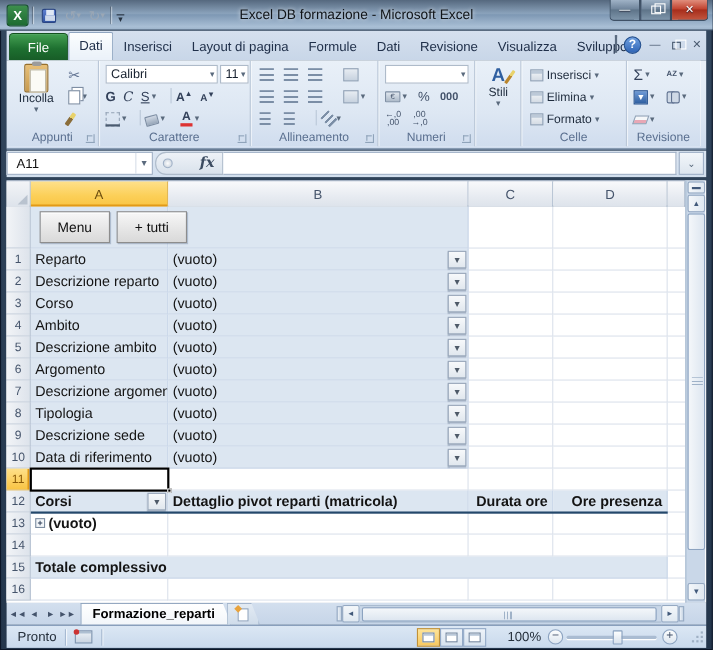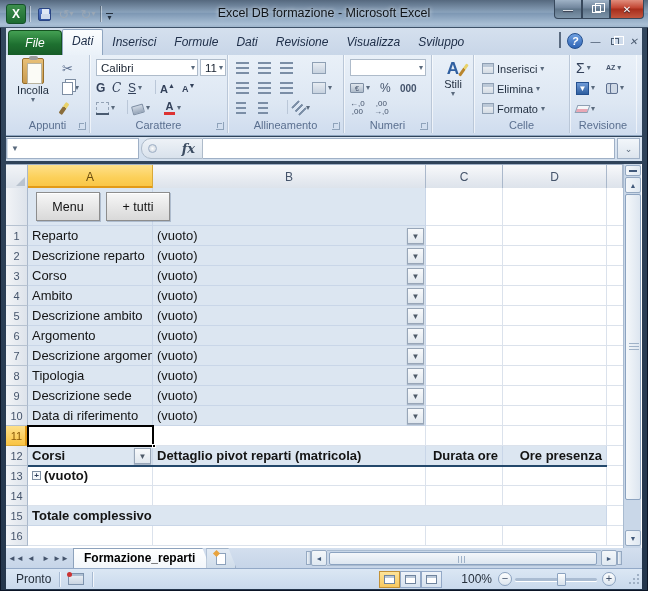--- a/index.html
+++ b/index.html
@@ -22,21 +22,21 @@
   .qat-more{display:flex;flex-direction:column;align-items:center;color:#25313f;font-size:8px;line-height:3px;padding-top:3px;}
   .qat-more .bar{width:7px;height:1px;background:#25313f;margin-bottom:2px;}
   .winbtns{right:4px;top:0;display:flex;}
   .winbtn{width:28px;height:19px;border:1px solid #37485c;border-top:none;background:linear-gradient(#9fb2c6,#70859c 45%,#5e7489 50%,#7e95aa);display:flex;align-items:center;justify-content:center;color:#fff;font-size:10px;text-shadow:0 1px 1px #223;}
   .winbtn.close{width:34px;background:linear-gradient(#e08d7c,#c14330 45%,#a72d1b 50%,#c2563f);border-bottom-right-radius:4px;}
   .winbtn.min{border-bottom-left-radius:4px;}
   .restore-glyph{width:9px;height:8px;border:1px solid #fff;position:relative;background:transparent;}
   .restore-glyph:before{content:"";position:absolute;left:2px;top:-3px;width:8px;height:7px;border:1px solid #fff;}
 
   
-  .tabrow{left:6px;top:28px;width:636px;height:27px;background:linear-gradient(#d5e0ee,#c8d6e8);display:flex;align-items:flex-end;font-style:italic;}
+  .tabrow{left:6px;top:28px;width:636px;height:27px;background:linear-gradient(#d5e0ee,#c8d6e8);display:flex;align-items:flex-end;}
   .filetab{width:54px;height:25px;margin-left:2px;background:linear-gradient(#44a053,#1e7030 55%,#175c27);border:1px solid #14521f;border-bottom:none;border-radius:4px 4px 0 0;color:#fff;display:flex;align-items:center;justify-content:center;font-size:12px;}
   .rtab{padding:5px 9px 6px 9px;color:#20304a;font-size:12px;white-space:nowrap;}
   .rtab.active{background:linear-gradient(#fbfdfe,#eaf1f9);border:1px solid #8fa5c0;border-bottom:none;border-radius:2px 2px 0 0;padding:4px 9px 7px 9px;}
   .tabrow-right{position:absolute;right:2px;top:5px;display:flex;align-items:center;gap:6px;}
   .chev-up{width:8px;height:8px;border-left:2px solid #5b6b80;border-top:2px solid #5b6b80;transform:rotate(45deg) translateY(2px);}
   .help-circle{width:16px;height:16px;border-radius:50%;background:linear-gradient(#6fa0e0,#2f64b5);border:1px solid #24508f;color:#fff;font-weight:bold;font-size:11px;display:flex;align-items:center;justify-content:center;}
   .mini-winbtn{width:13px;height:12px;display:flex;align-items:center;justify-content:center;color:#4a5b70;font-size:10px;}
 
   
   .ribbon{left:6px;top:55px;width:636px;height:81px;background:linear-gradient(#e9f0f8,#dde7f3 60%,#cfdcee);border-bottom:1px solid #8fa5c0;}
@@ -187,20 +187,21 @@
           <span class="restore-glyph"></span>
         </div>
       <div class="winbtn close">✕</div>
     </div>
   </div>
 
   <div class="abs tabrow">
     <div class="filetab">File</div>
     <div class="rtab active">Dati</div>
     <div class="rtab">Inserisci</div>
+    <div class="rtab">Layout di pagina</div>
     <div class="rtab">Formule</div>
     <div class="rtab">Dati</div>
     <div class="rtab">Revisione</div>
     <div class="rtab">Visualizza</div>
     <div class="rtab">Sviluppo</div>
     <div class="tabrow-right">
       <div><span class="chev-up"></span></div>
       <div class="help-circle">?</div>
       <div class="mini-winbtn">—</div>
       <div class="mini-winbtn">
@@ -388,20 +389,21 @@
       <div class="smallrow" style="left:6px;top:45px">
           <span class="eraser-ic"></span>
           <span class="ddv">▾</span>
         </div>
       <div class="glabel">Revisione</div>
     </div>
   </div>
 
   <div class="abs fbar">
     <div class="namebox">
+      <span class="txt">A11</span>
       <span class="nb-dd">
           <span>▼</span>
         </span>
     </div>
     <div class="fx-capsule">
       <span class="fx-dot"></span>
       <span class="fx">fx</span>
     </div>
     <div class="ffield"></div>
     <div class="fchev">

